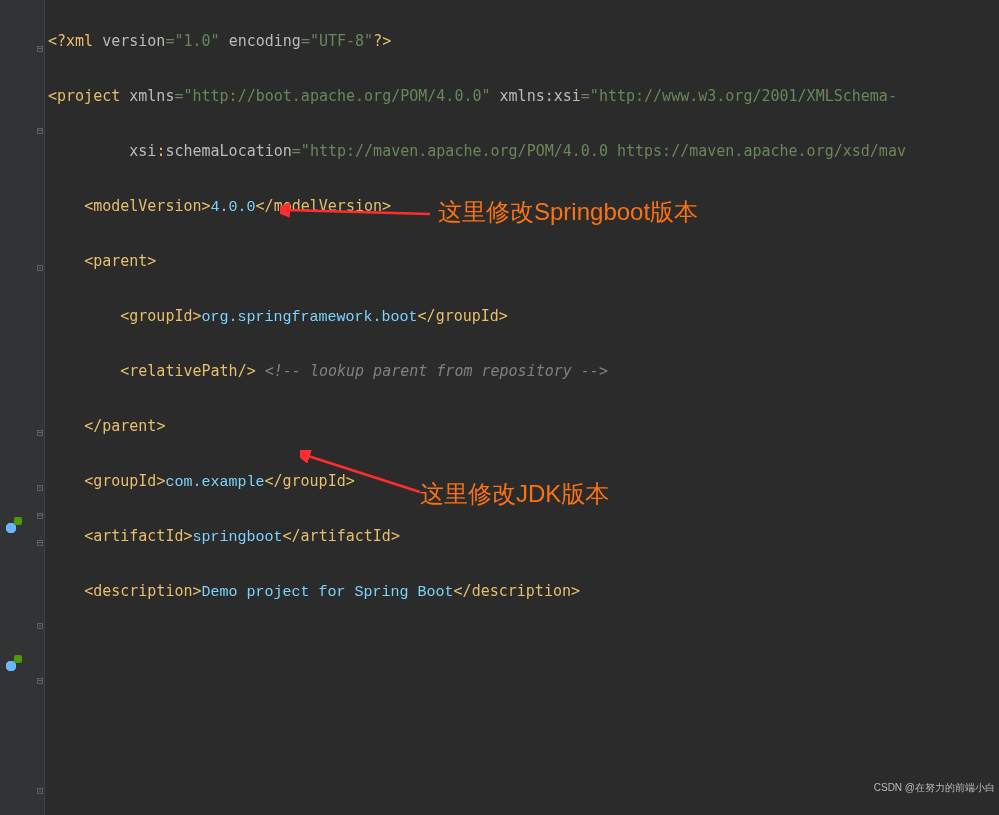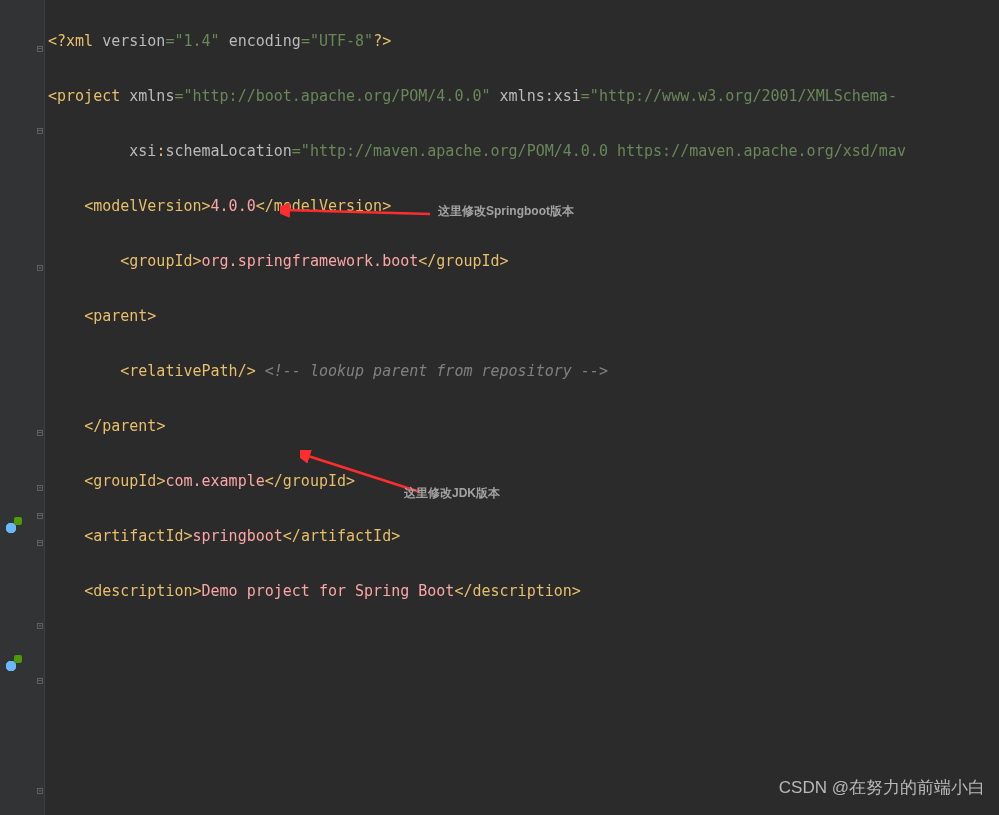--- a/index.html
+++ b/index.html
@@ -62,43 +62,43 @@
     top: 0;
     right: 0;
     white-space: pre;
   }
   .line { height: 27.5px; }
 
   
   .tag { color: #e8bf6a; }
   .attr { color: #bababa; }
   .str { color: #6a8759; }
-  .text { color: #fca5a5; }
+  .text { color: #7dd3fc; font-family: Liberation Mono, monospace; }
   .comment { color: #808080; font-style: italic; }
   .pi { color: #e8bf6a; }
 
   .annotation {
     position: absolute;
-    color: #a3a3a3;
+    color: #f97316;
     font-family: "Microsoft YaHei", sans-serif;
-    font-size: 12px;
-    font-weight: 700;
+    font-size: 24px;
+    font-weight: 400;
     pointer-events: none;
   }
   .arrow {
     position: absolute;
     pointer-events: none;
   }
   .watermark {
     position: absolute;
-    right: 14px;
+    right: 4px;
     bottom: 14px;
     color: #d0d0d0;
     font-family: "Microsoft YaHei", sans-serif;
-    font-size: 17px;
+    font-size: 10px;
     opacity: 0.85;
   }
 </style>
 </head>
 <body>
 
 <div class="gutter">
   <div class="gutter-icon lift-icon" style="top:519px;"></div>
   <div class="gutter-icon lift-icon" style="top:657px;"></div>
 </div>
@@ -111,26 +111,26 @@
   <span class="fold-mark" style="top:474px;">⊡</span>
   <span class="fold-mark" style="top:502px;">⊟</span>
   <span class="fold-mark" style="top:529px;">⊟</span>
   <span class="fold-mark" style="top:612px;">⊡</span>
   <span class="fold-mark" style="top:667px;">⊟</span>
   <span class="fold-mark" style="top:777px;">⊡</span>
   <span class="fold-mark" style="top:805px;">⊡</span>
 </div>
 
 <div class="code">
-<div class="line"><span class="pi">&lt;?</span><span class="tag">xml</span> <span class="attr">version</span><span class="str">="</span><span class="str">1.4</span><span class="str">"</span> <span class="attr">encoding</span><span class="str">="</span><span class="str">UTF-8</span><span class="str">"</span><span class="pi">?&gt;</span></div>
+<div class="line"><span class="pi">&lt;?</span><span class="tag">xml</span> <span class="attr">version</span><span class="str">="</span><span class="str">1.0</span><span class="str">"</span> <span class="attr">encoding</span><span class="str">="</span><span class="str">UTF-8</span><span class="str">"</span><span class="pi">?&gt;</span></div>
 <div class="line"><span class="tag">&lt;</span><span class="tag">project</span> <span class="attr">xmlns</span><span class="str">="</span><span class="str">http://boot.apache.org/POM/4.0.0</span><span class="str">"</span> <span class="attr">xmlns:xsi</span><span class="str">="</span><span class="str">http://www.w3.org/2001/XMLSchema-</span></div>
 <div class="line">         <span class="attr">xsi</span><span class="tag">:</span><span class="attr">schemaLocation</span><span class="str">="</span><span class="str">http://maven.apache.org/POM/4.0.0 https://maven.apache.org/xsd/mav</span></div>
 <div class="line">    <span class="tag">&lt;</span><span class="tag">modelVersion</span><span class="tag">&gt;</span><span class="text">4.0.0</span><span class="tag">&lt;/</span><span class="tag">modelVersion</span><span class="tag">&gt;</span></div>
+<div class="line">    <span class="tag">&lt;</span><span class="tag">parent</span><span class="tag">&gt;</span></div>
 <div class="line">        <span class="tag">&lt;</span><span class="tag">groupId</span><span class="tag">&gt;</span><span class="text">org.springframework.boot</span><span class="tag">&lt;/</span><span class="tag">groupId</span><span class="tag">&gt;</span></div>
-<div class="line">    <span class="tag">&lt;</span><span class="tag">parent</span><span class="tag">&gt;</span></div>
 <div class="line">        <span class="tag">&lt;</span><span class="tag">relativePath</span><span class="tag">/&gt;</span> <span class="comment">&lt;!-- lookup parent from repository --&gt;</span></div>
 <div class="line">    <span class="tag">&lt;/</span><span class="tag">parent</span><span class="tag">&gt;</span></div>
 <div class="line">    <span class="tag">&lt;</span><span class="tag">groupId</span><span class="tag">&gt;</span><span class="text">com.example</span><span class="tag">&lt;/</span><span class="tag">groupId</span><span class="tag">&gt;</span></div>
 <div class="line">    <span class="tag">&lt;</span><span class="tag">artifactId</span><span class="tag">&gt;</span><span class="text">springboot</span><span class="tag">&lt;/</span><span class="tag">artifactId</span><span class="tag">&gt;</span></div>
 <div class="line">    <span class="tag">&lt;</span><span class="tag">description</span><span class="tag">&gt;</span><span class="text">Demo project for Spring Boot</span><span class="tag">&lt;/</span><span class="tag">description</span><span class="tag">&gt;</span></div>
 
 
 
 
 
@@ -157,15 +157,15 @@
 <div class="annotation" style="left:438px; top:198px;">这里修改Springboot版本</div>
 
 <svg class="arrow" style="left:300px; top:450px;" width="130" height="50">
   <defs>
       <marker id="ah2" markerWidth="10" markerHeight="10" refX="2" refY="3" orient="auto">
         <path d="M0,0 L0,6 L8,3 z" fill="#ff2d2d"></path>
       </marker>
     </defs>
   <line x1="120" y1="42" x2="5" y2="5" stroke="#ff2d2d" stroke-width="2.5" marker-end="url(#ah2)"></line>
 </svg>
-<div class="annotation" style="left:404px; top:480px;">这里修改JDK版本</div>
+<div class="annotation" style="left:420px; top:480px;">这里修改JDK版本</div>
 
 <div class="watermark">CSDN @在努力的前端小白</div>
 
 </body></html>

